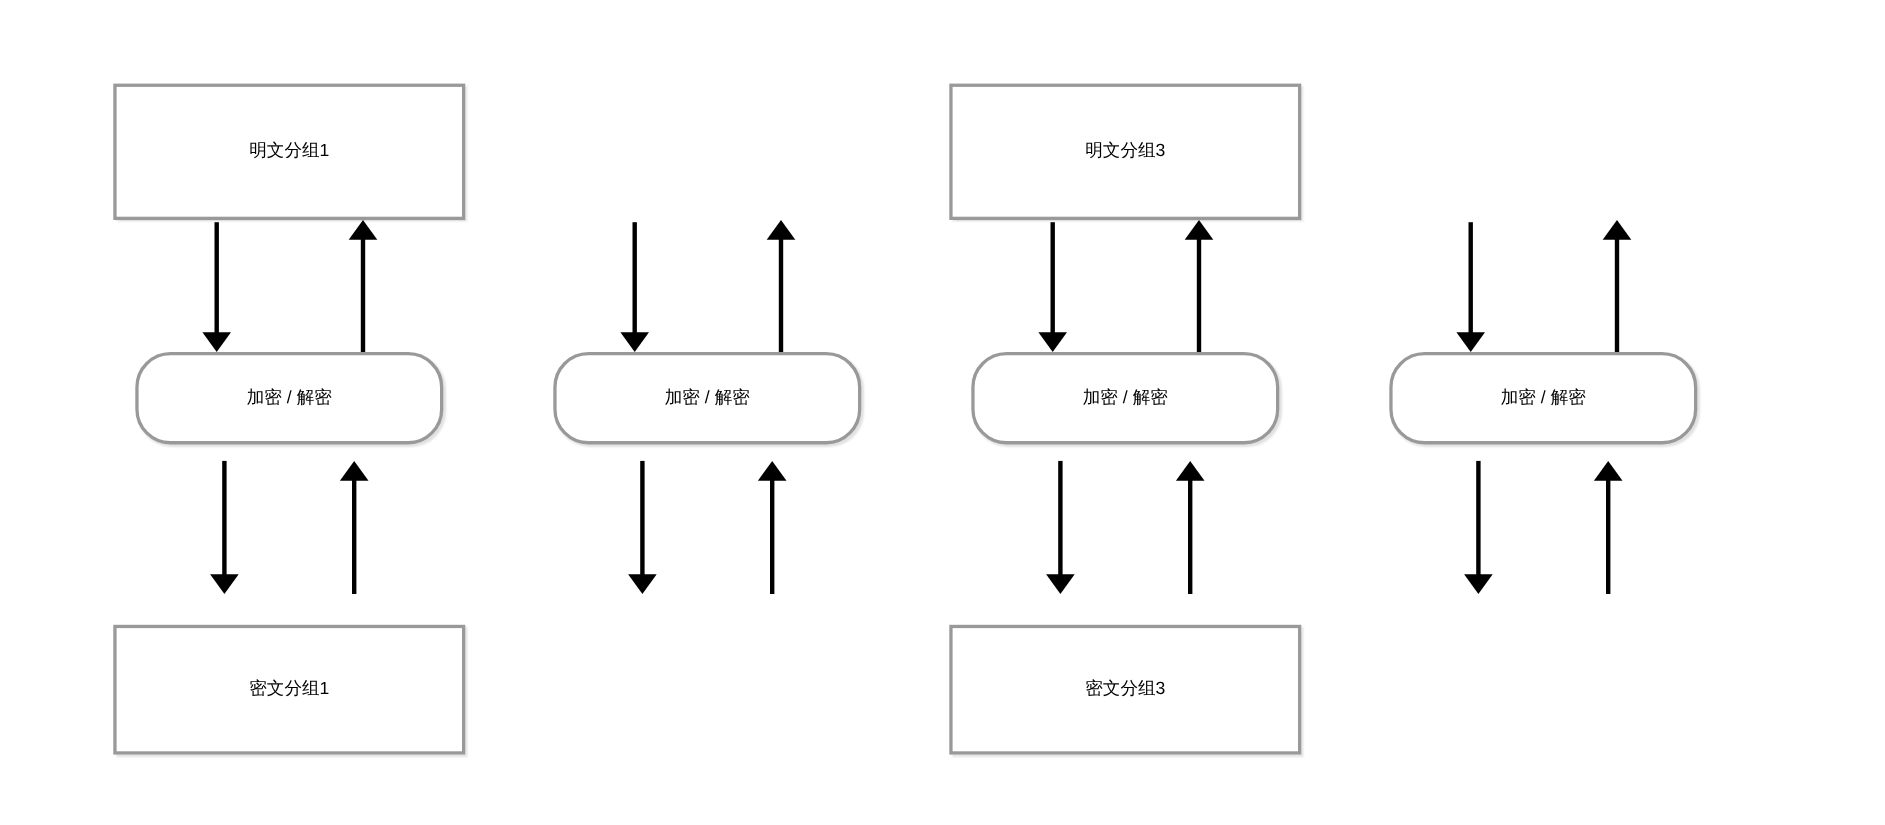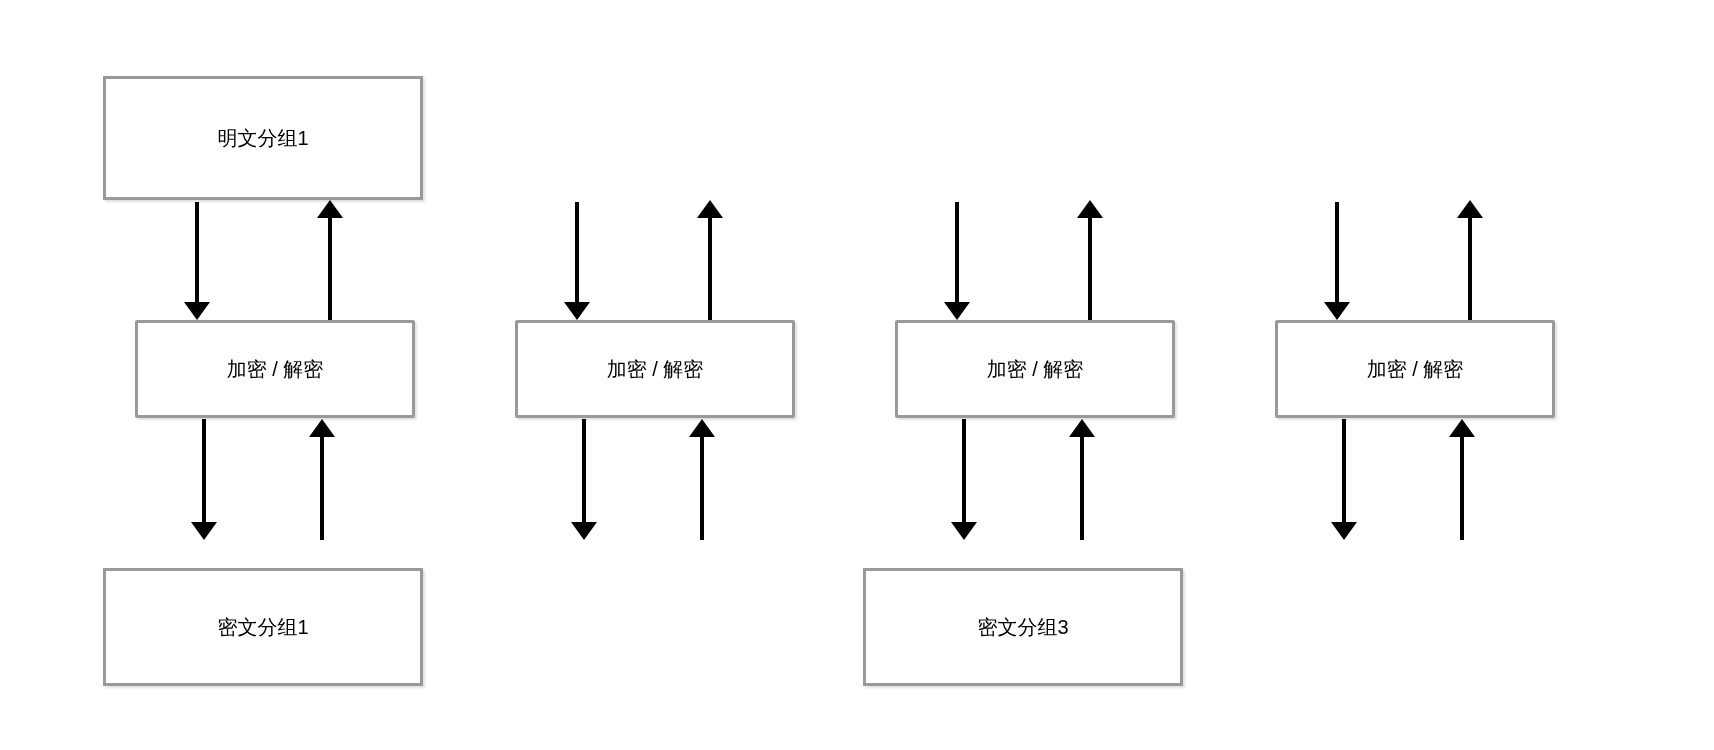--- a/index.html
+++ b/index.html
@@ -26,24 +26,24 @@
 
   .box{
     position:absolute;
     box-sizing:border-box;
     background:var(--box-fill);
     border:3px solid var(--box-border);
     box-shadow:2px 2px 2px rgba(0,0,0,0.12);
     display:flex;align-items:center;justify-content:center;
   }
   .top-box{left:0;top:76px;width:320px;height:124px;}
-  .middle-box{left:32px;top:320px;width:280px;height:98px;border-radius:2px;}
+  .middle-box{left:20px;top:320px;width:280px;height:84px;border-radius:32px;}
   .bottom-box{left:0;top:568px;width:320px;height:118px;}
   .box-label{
-    font-size:20px;
+    font-size:16px;
     color:var(--text);
     white-space:nowrap;
     line-height:1;
     text-align:right;
   }
 
   .arrow{position:absolute;width:26px;}
   .arrow .arrow-line{
     position:absolute;left:11px;width:4px;
     background:var(--arrow);
@@ -113,20 +113,23 @@
       <div class="arrow-line"></div>
       <div class="arrow-head"></div>
     </div>
     <div class="arrow arrow-up a-g2-up">
       <div class="arrow-head"></div>
       <div class="arrow-line"></div>
     </div>
   </div>
 
   <div class="column col-3">
+    <div class="box top-box">
+      <span class="box-label">明文分组3</span>
+    </div>
     <div class="arrow arrow-down a-g1-down">
       <div class="arrow-line"></div>
       <div class="arrow-head"></div>
     </div>
     <div class="arrow arrow-up a-g1-up">
       <div class="arrow-head"></div>
       <div class="arrow-line"></div>
     </div>
     <div class="box middle-box">
       <span class="box-label">加密 / 解密</span>

